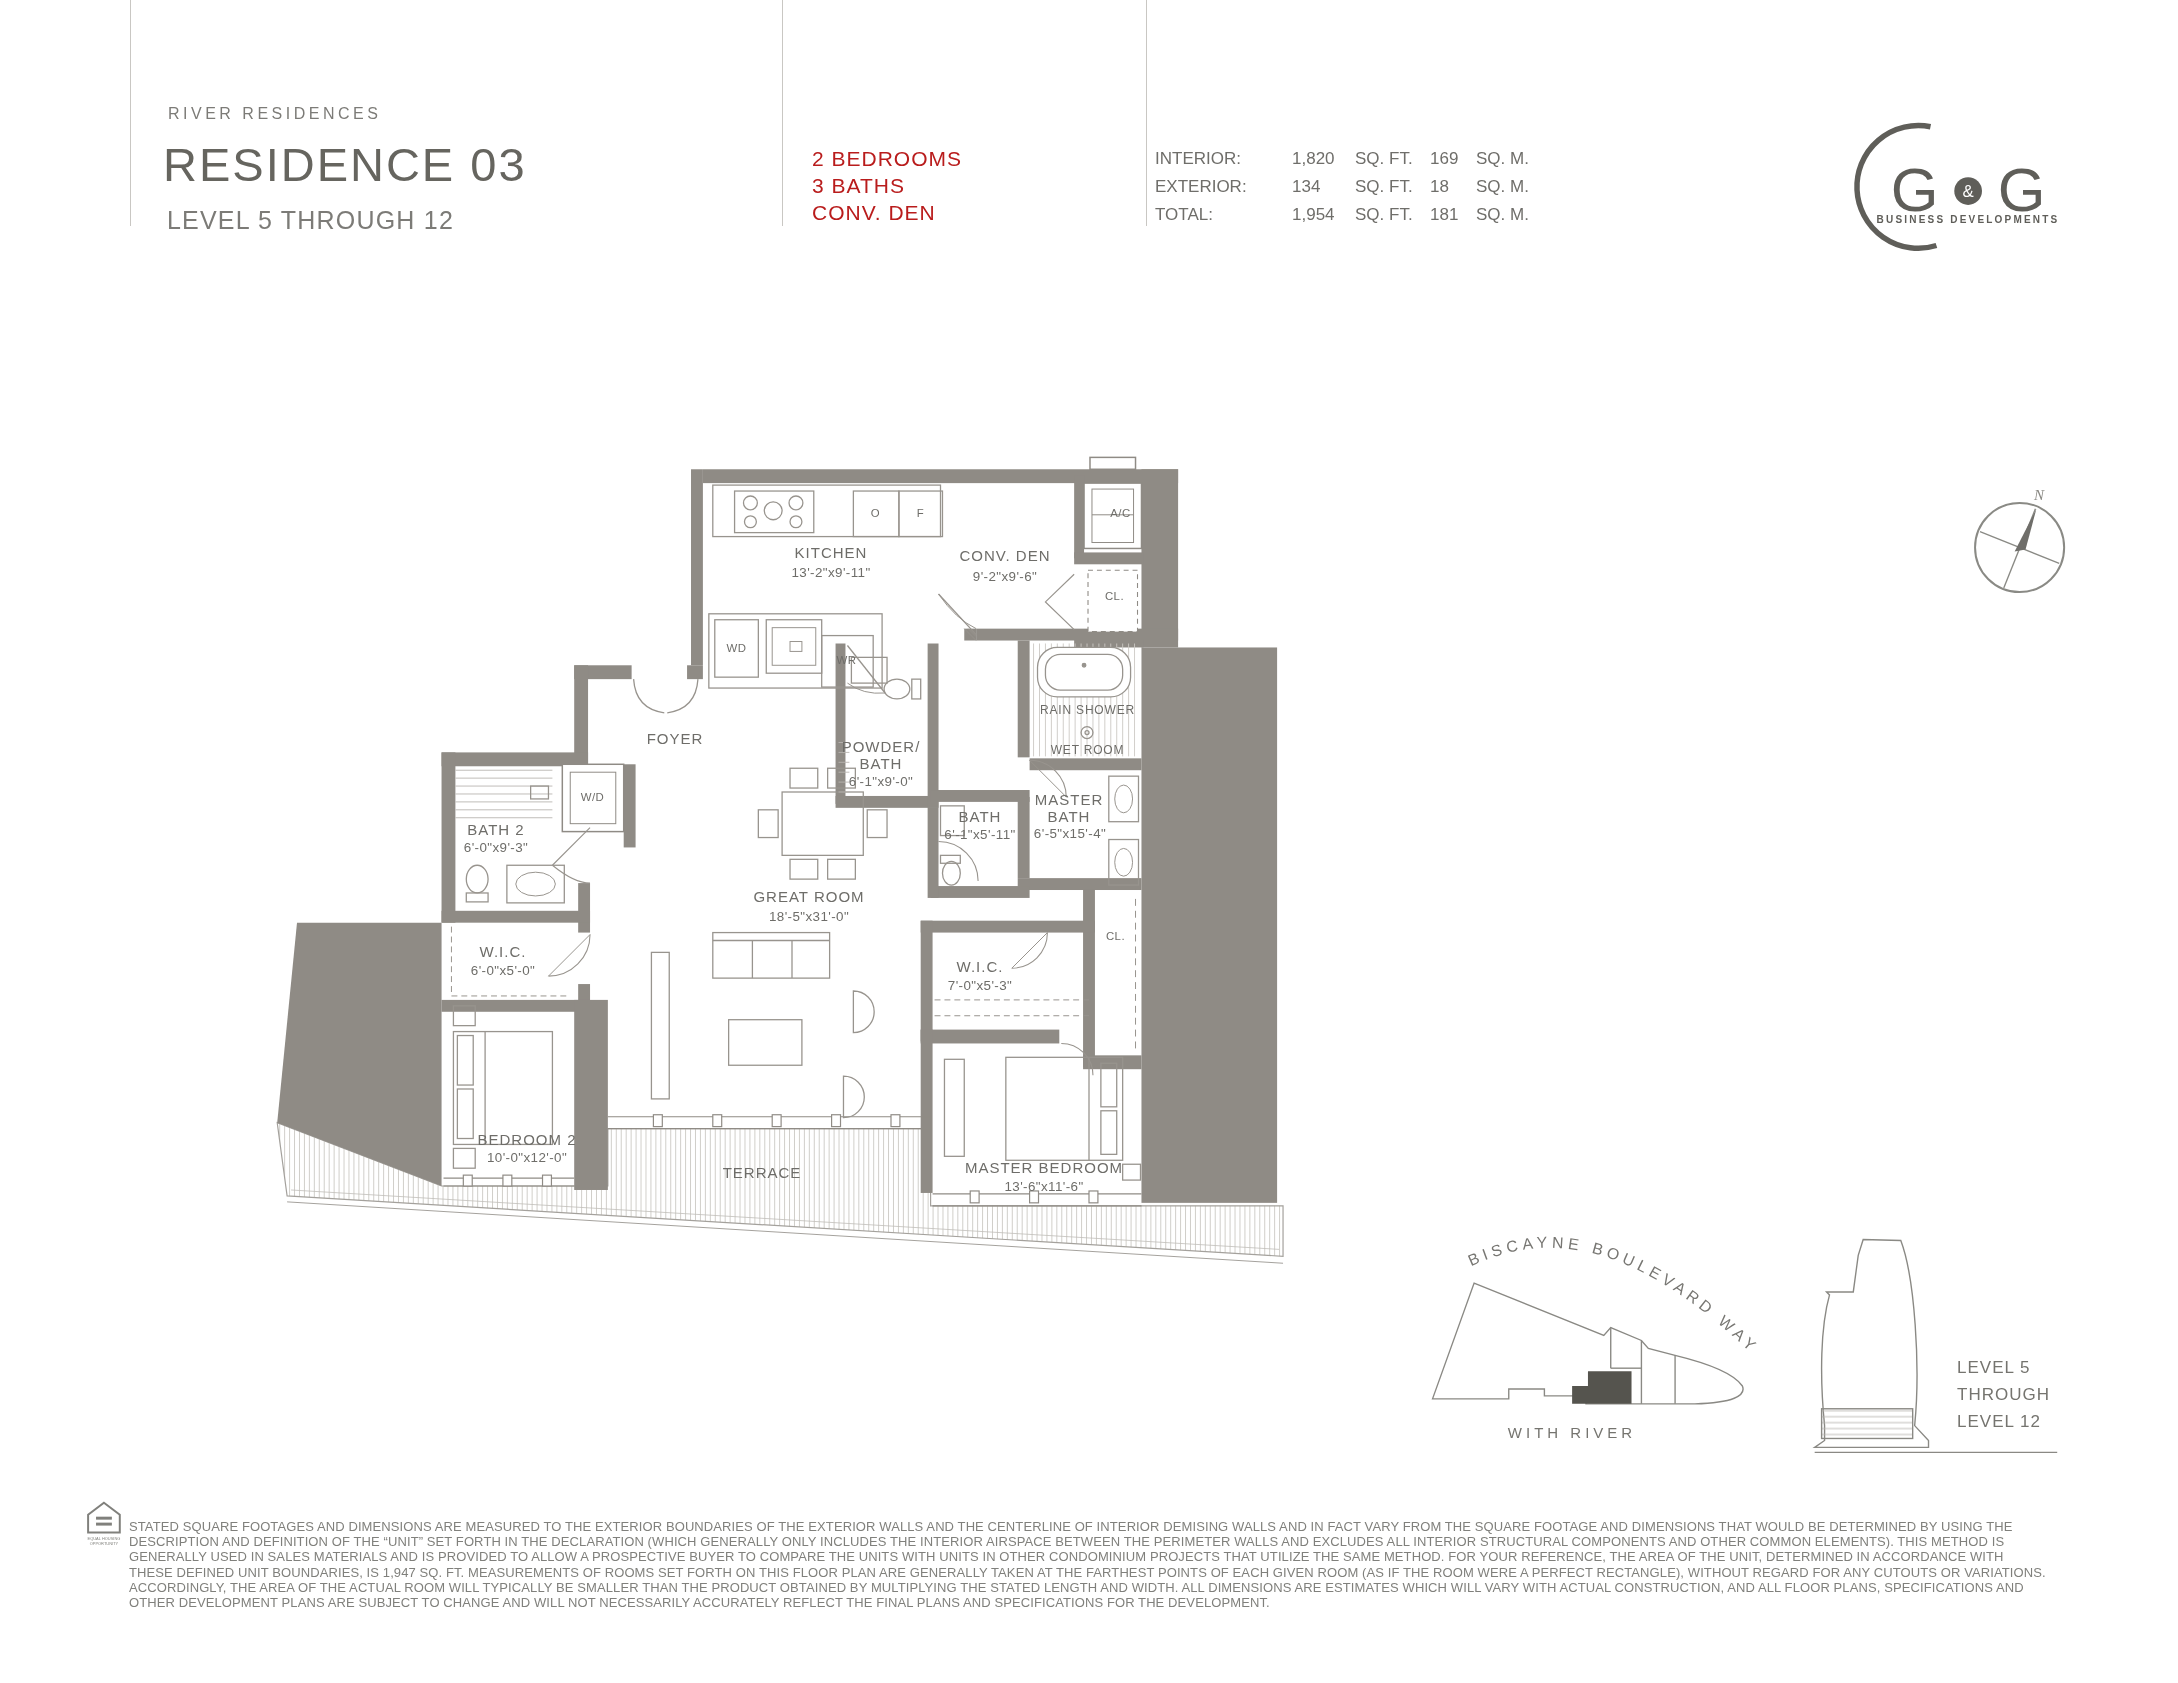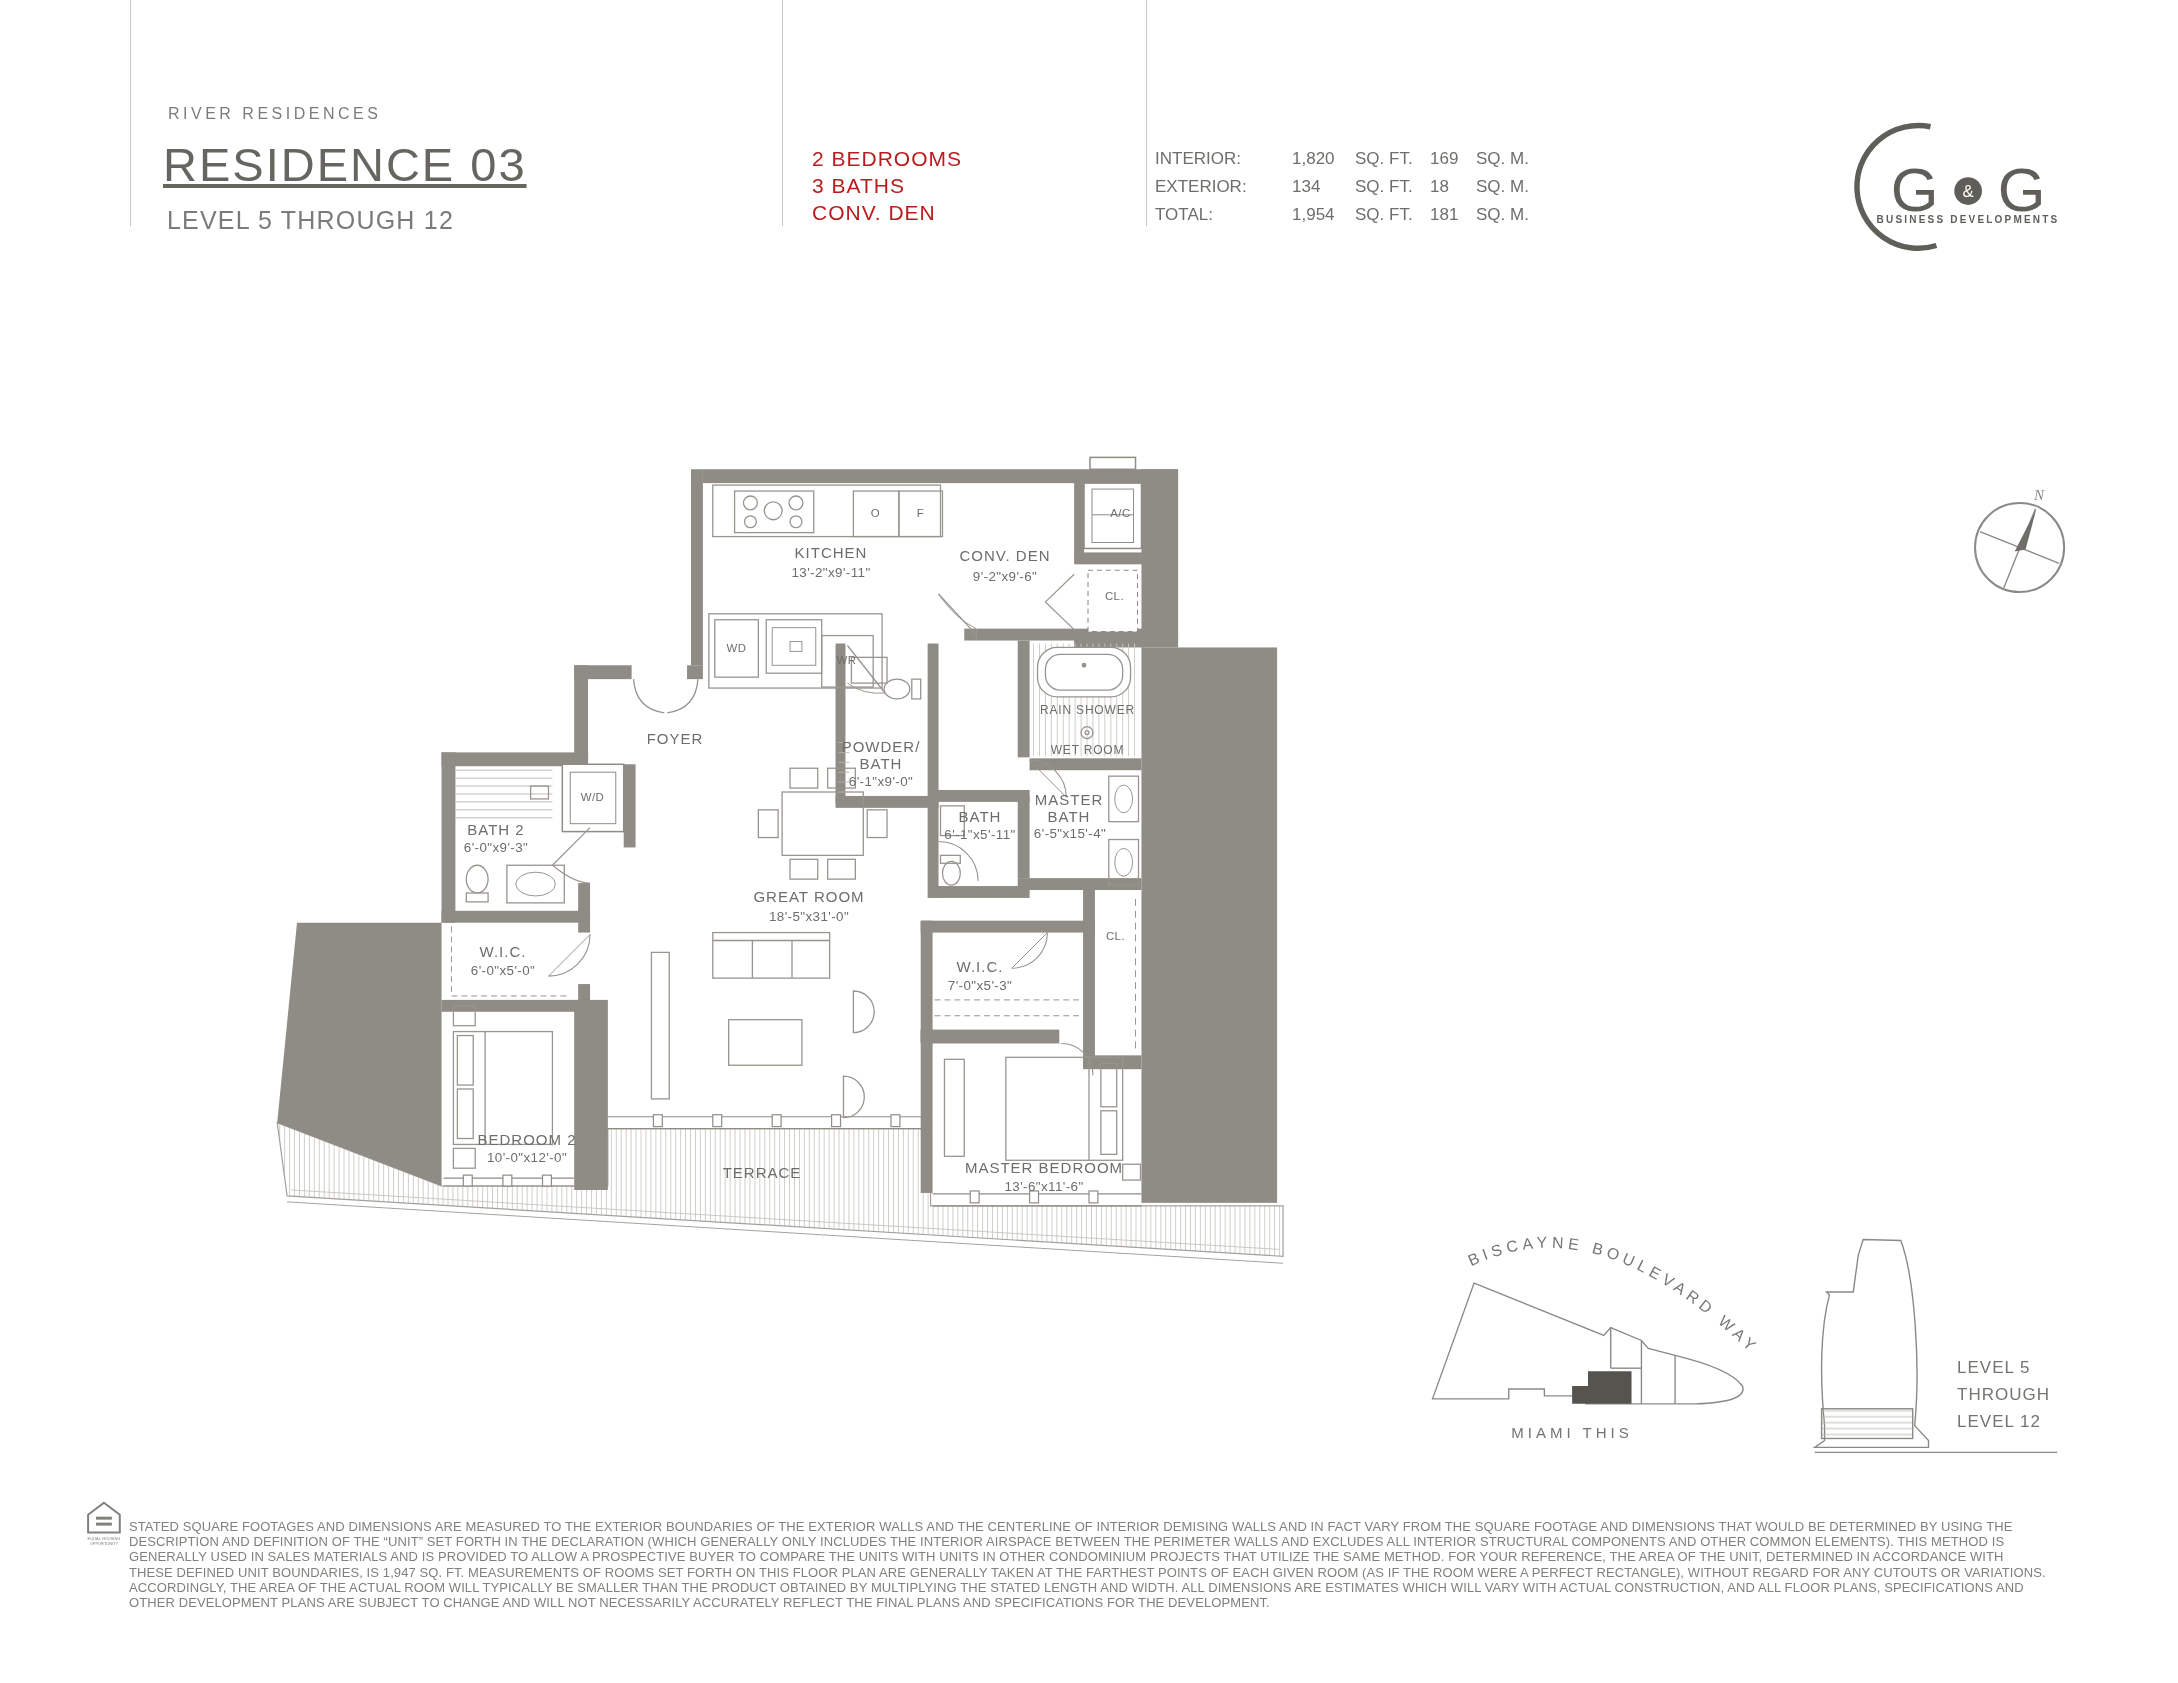--- a/index.html
+++ b/index.html
@@ -4,21 +4,21 @@
 <style>
   html,body{margin:0;padding:0;}
   body{
     width:2178px;height:1683px;position:relative;background:#ffffff;
     font-family:"Liberation Sans", sans-serif;overflow:hidden;color:#6f6e6a;
   }
   .abs{position:absolute;}
   
   .vrule{position:absolute;top:0;width:1px;height:226px;background:#c9c7c3;}
   .title-small{position:absolute;left:168px;top:105px;font-size:16px;letter-spacing:3.5px;color:#7c7b77;}
-  .title-big{position:absolute;left:163px;top:137px;font-size:47px;letter-spacing:2px;color:#66655f;text-decoration:underline;}
+  .title-big{position:absolute;left:163px;top:137px;font-size:47px;letter-spacing:2px;color:#66655f;}
   .title-sub{position:absolute;left:167px;top:206px;font-size:25px;letter-spacing:1.2px;color:#7c7b77;}
   .program{position:absolute;left:812px;top:145px;font-size:21px;line-height:27px;letter-spacing:1px;color:#b91c1c;}
   .stats{position:absolute;left:1155px;top:145px;font-size:17px;color:#6f6e6a;}
   .stats .row{display:flex;height:28px;align-items:center;}
   .stats .lbl{width:137px;}
   .stats .n1{width:63px;}
   .stats .u1{width:75px;}
   .stats .n2{width:46px;}
   
   .logo-tag{position:absolute;left:1849px;top:214px;width:238px;text-align:center;font-size:10px;letter-spacing:2.2px;color:#5f5e59;font-weight:bold;}
@@ -397,21 +397,21 @@
 <div class="plan-label" style="left:1069px;top:791px">MASTER</div>
 <div class="plan-label" style="left:1069px;top:808px">BATH</div>
 <div class="plan-label dim" style="left:1070px;top:826px">6'-5"x15'-4"</div>
 <div class="plan-label sm" style="left:1116px;top:930px">CL.</div>
 <div class="plan-label" style="left:980px;top:958px">W.I.C.</div>
 <div class="plan-label dim" style="left:980px;top:978px">7'-0"x5'-3"</div>
 <div class="plan-label" style="left:1044px;top:1159px">MASTER BEDROOM</div>
 <div class="plan-label dim" style="left:1044px;top:1179px">13'-6"x11'-6"</div>
 
 <div class="n-label">N</div>
-<div class="river-label">MIAMI THIS</div>
+<div class="river-label">WITH RIVER</div>
 <div class="bldg-label">
   <div>LEVEL 5</div>
   <div>THROUGH</div>
   <div>LEVEL 12</div>
 </div>
 
 <div class="footer-text">
   <div>STATED SQUARE FOOTAGES AND DIMENSIONS ARE MEASURED TO THE EXTERIOR BOUNDARIES OF THE EXTERIOR WALLS AND THE CENTERLINE OF INTERIOR DEMISING WALLS AND IN FACT VARY FROM THE SQUARE FOOTAGE AND DIMENSIONS THAT WOULD BE DETERMINED BY USING THE</div>
   <div>DESCRIPTION AND DEFINITION OF THE “UNIT” SET FORTH IN THE DECLARATION (WHICH GENERALLY ONLY INCLUDES THE INTERIOR AIRSPACE BETWEEN THE PERIMETER WALLS AND EXCLUDES ALL INTERIOR STRUCTURAL COMPONENTS AND OTHER COMMON ELEMENTS). THIS METHOD IS</div>
   <div>GENERALLY USED IN SALES MATERIALS AND IS PROVIDED TO ALLOW A PROSPECTIVE BUYER TO COMPARE THE UNITS WITH UNITS IN OTHER CONDOMINIUM PROJECTS THAT UTILIZE THE SAME METHOD. FOR YOUR REFERENCE, THE AREA OF THE UNIT, DETERMINED IN ACCORDANCE WITH</div>

